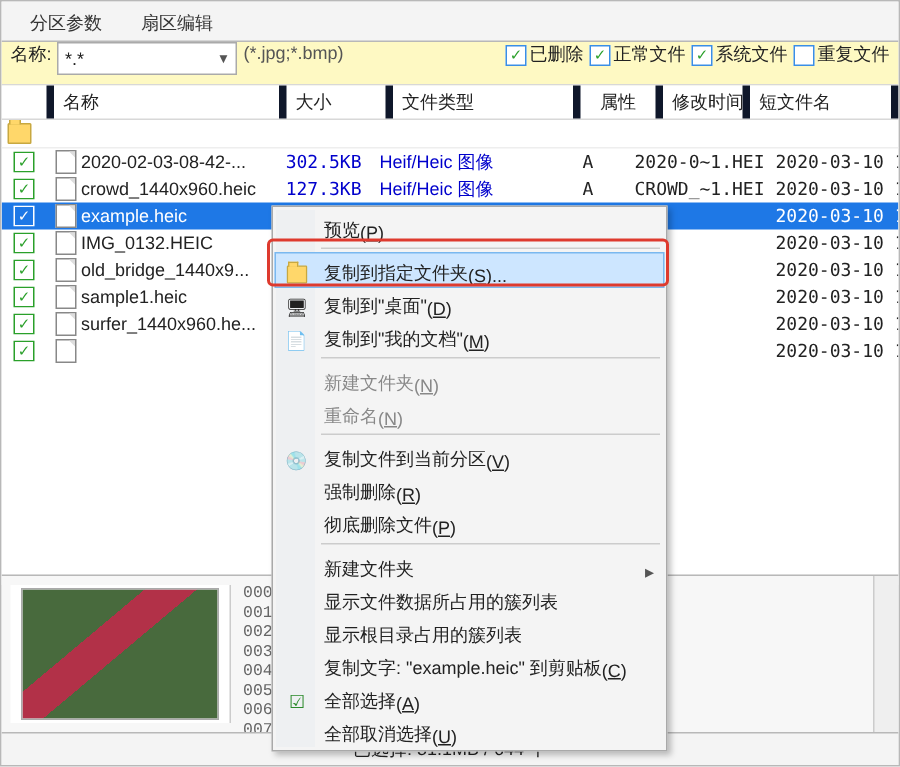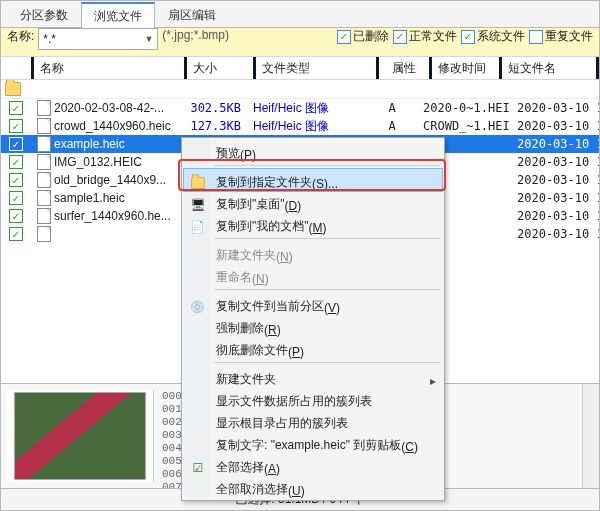--- a/index.html
+++ b/index.html
@@ -13,21 +13,21 @@
   
   .name-row{display:flex;align-items:flex-start;height:28px;padding:0 6px;border-bottom:1px solid #d8d8d8;gap:4px;background:#fef9c3}
   .name-row .lbl{white-space:nowrap}
   .name-row .combo{flex:0 0 110px;height:18px;border:1px solid #aaa;padding:1px 4px;display:flex;align-items:center;justify-content:space-between;background:#fff}
   .name-row .hint{color:#555;white-space:nowrap}
   .chk{display:flex;align-items:center;gap:2px;white-space:nowrap}
   .chk .box{width:12px;height:12px;border:1px solid #3a8ee6;display:inline-flex;align-items:center;justify-content:center;color:#2aa02a;font-size:10px;background:#fff}
 
   
   .hdr{display:flex;height:22px;border-bottom:1px solid #d8d8d8;background:#fff;user-select:none}
-  .hdr .col{border-right:3px solid #0f172a;padding:3px 6px;white-space:nowrap;overflow:hidden}
+  .hdr .col{border-right:5px solid #0f172a;padding:3px 6px;white-space:nowrap;overflow:hidden}
   .col.ck{width:18px;flex:none;text-align:center}
   .col.fn{width:138px;flex:none}
   .col.sz{width:54px;flex:none;}
   .col.ty{width:108px;flex:none}
   .col.at{width:38px;flex:none;text-align:center}
   .col.sn{width:82px;flex:none}
   .col.mt{flex:1}
 
   
   .list{position:relative;height:310px;overflow:hidden;background:#fff}
@@ -75,21 +75,20 @@
   .ctx .sub::after{content:'▸';position:absolute;right:6px;color:#555}
   .ctx .item .ic{position:absolute;left:6px;width:16px;height:16px;display:flex;align-items:center;justify-content:center}
   .redbox{position:absolute;border:2px solid #de3a2e;border-radius:4px;pointer-events:none}
   u{text-decoration:underline}
 </style>
 </head>
 <body>
 
 <div class="tabs">
   <div class="tab">分区参数</div>
-  <div class="tab active">浏览文件</div>
   <div class="tab">扇区编辑</div>
 </div>
 
 <div class="name-row">
   <span class="lbl">名称:</span>
   <div class="combo">
     <span>*.*</span>
     <span style="font-size:9px;color:#555">▼</span>
   </div>
   <span class="hint">(*.jpg;*.bmp)</span>

